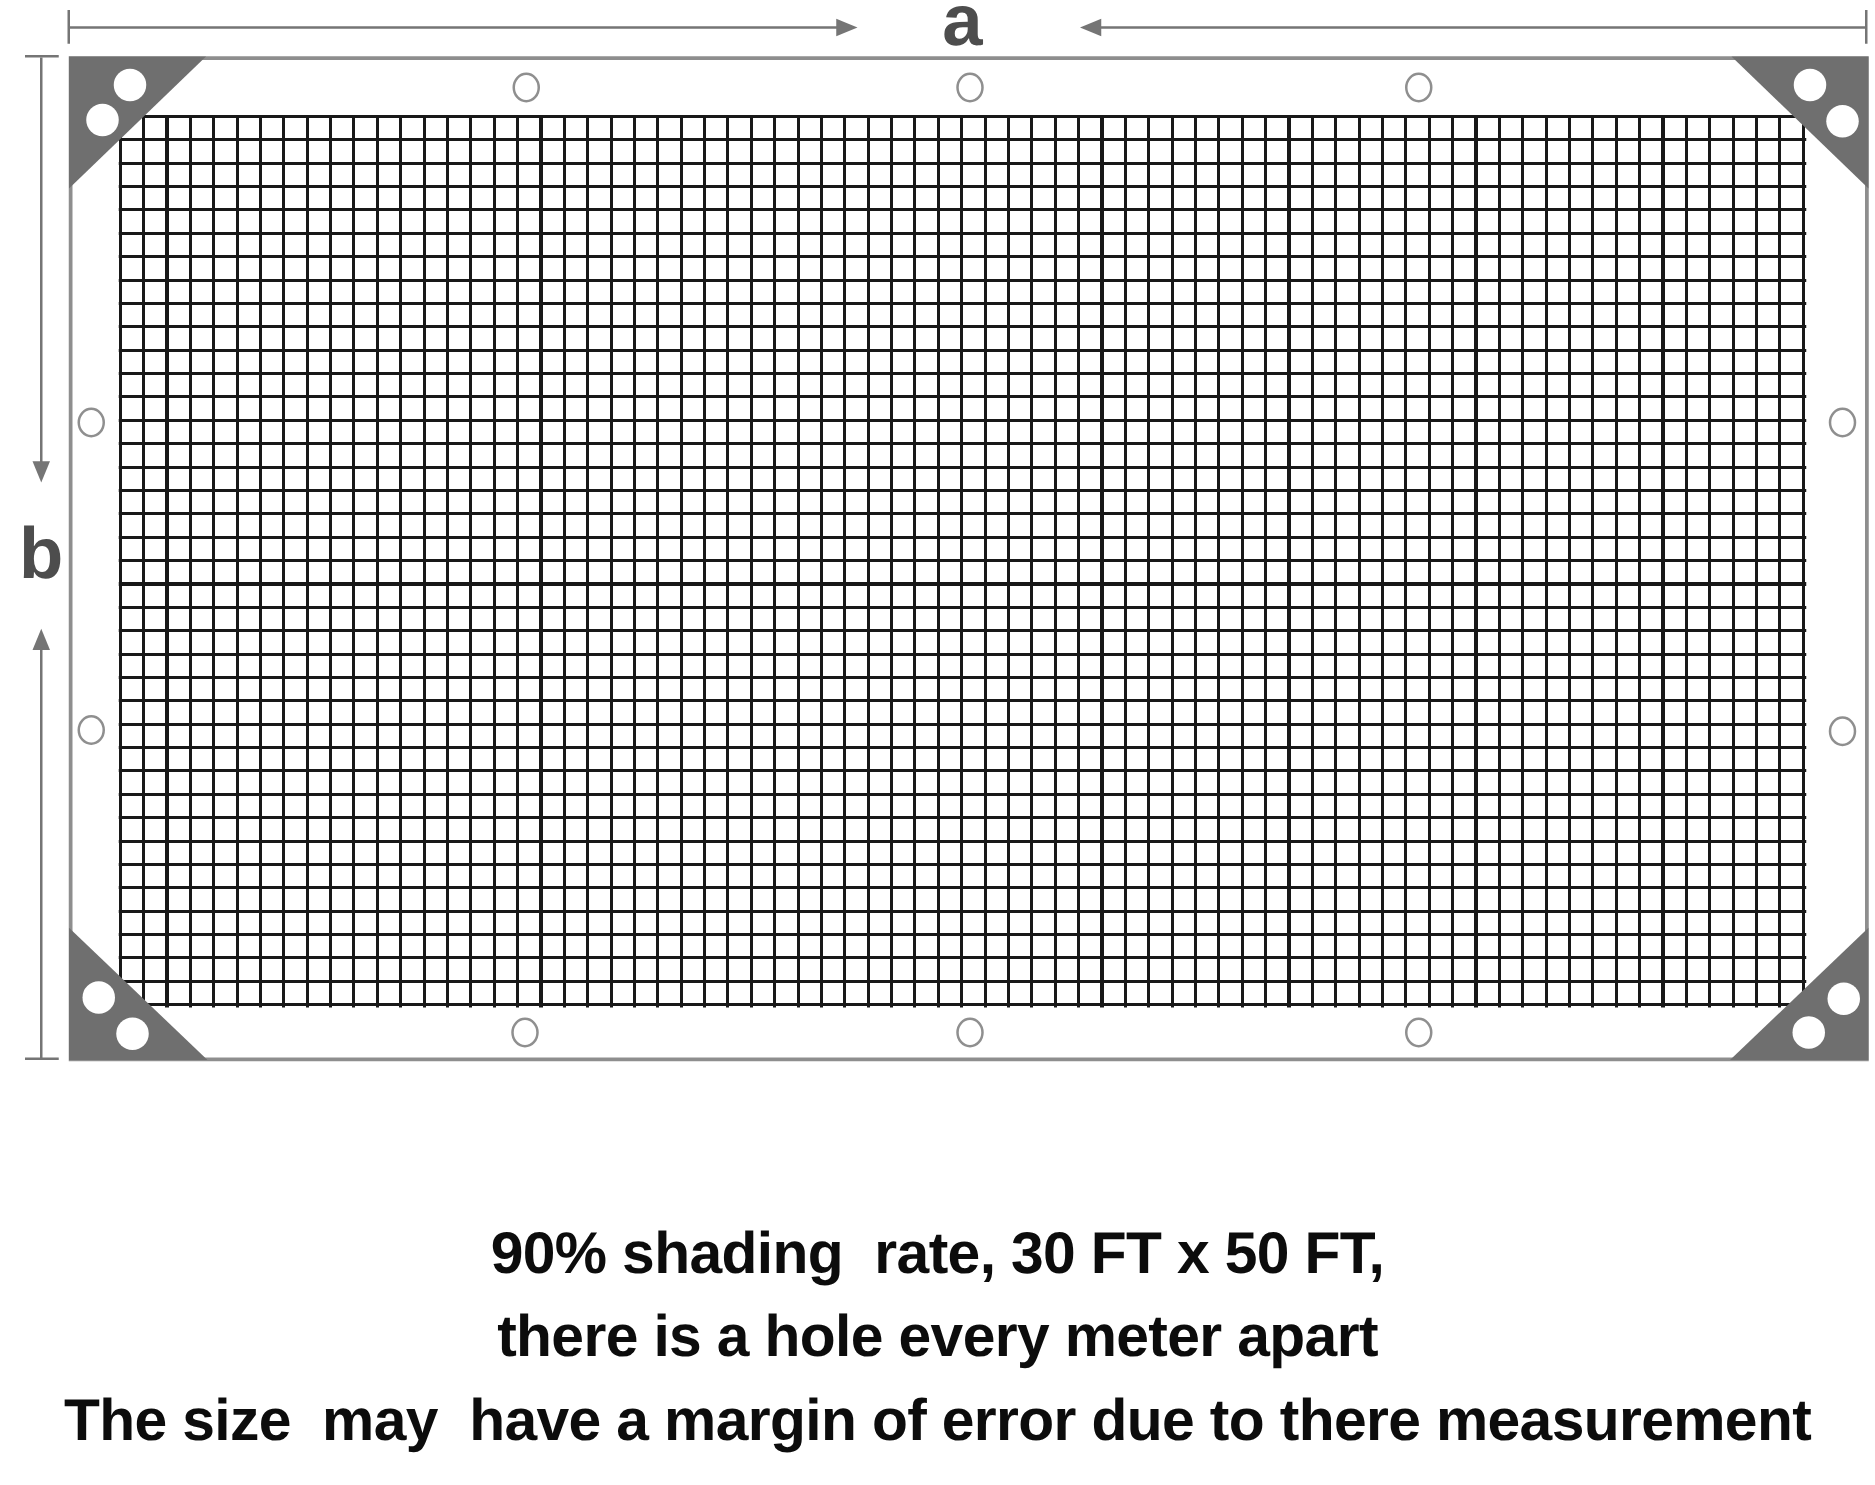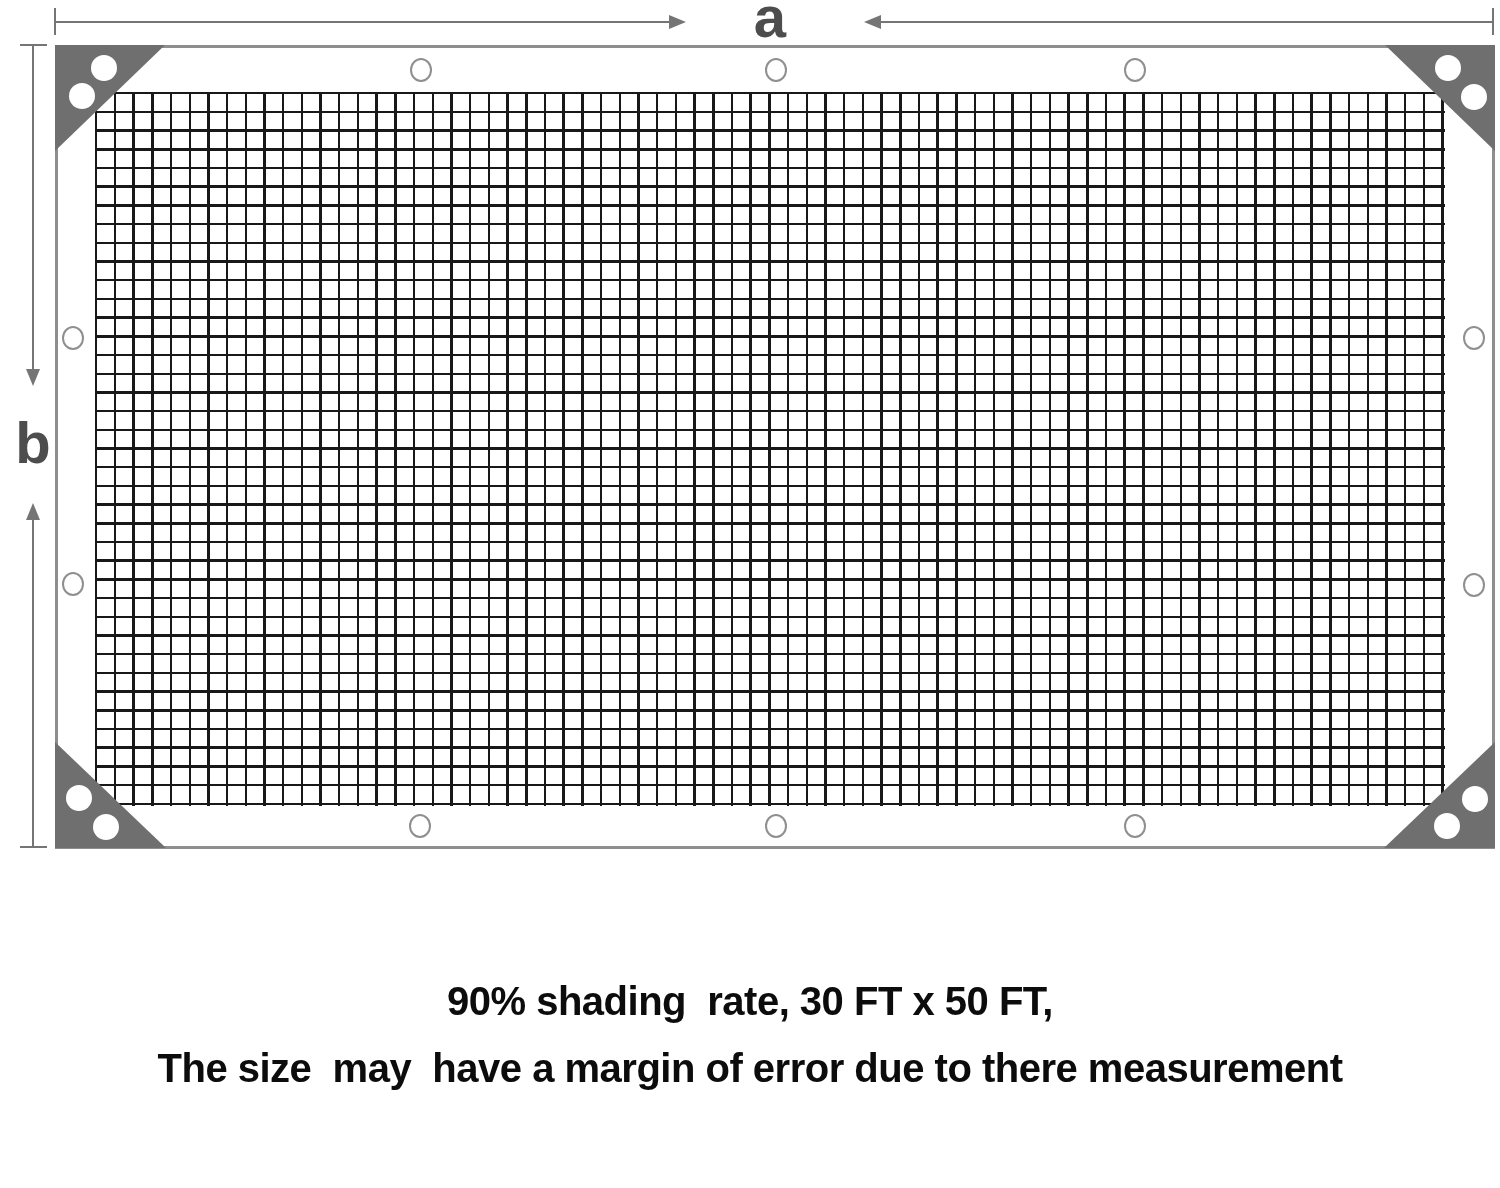--- a/index.html
+++ b/index.html
@@ -43,21 +43,21 @@
   .dim-label{
     position:absolute;color:#4d4d4d;font-weight:bold;
     font-size:58px;line-height:58px;text-align:center;
   }
   
   .caption{
     position:absolute;left:0;top:968px;width:1500px;
     text-align:center;color:#0c0c0c;font-weight:bold;
   }
   .caption div{
-    font-size:40px;line-height:67px;letter-spacing:-0.5px;white-space:pre;
+    font-size:47px;line-height:67px;letter-spacing:-0.5px;white-space:pre;
   }
 </style>
 </head>
 <body>
 
 <div class="stage">
 
   <div>
     <div class="dimline" style="left:54px;top:8px;width:2px;height:27px;"></div>
     <div class="dimline" style="left:56px;top:21px;width:614px;height:2px;"></div>
@@ -107,16 +107,17 @@
   <div class="grommet" style="left:1124px;top:814px;"></div>
 
   <div class="grommet" style="left:62px;top:326px;"></div>
   <div class="grommet" style="left:62px;top:572px;"></div>
 
   <div class="grommet" style="left:1463px;top:326px;"></div>
   <div class="grommet" style="left:1463px;top:573px;"></div>
 
   <div class="caption">
     <div>90% shading  rate, 30 FT x 50 FT,</div>
+    <div>there is a hole every meter apart</div>
     <div>The size  may  have a margin of error due to there measurement</div>
   </div>
 
 </div>
 
 </body></html>

